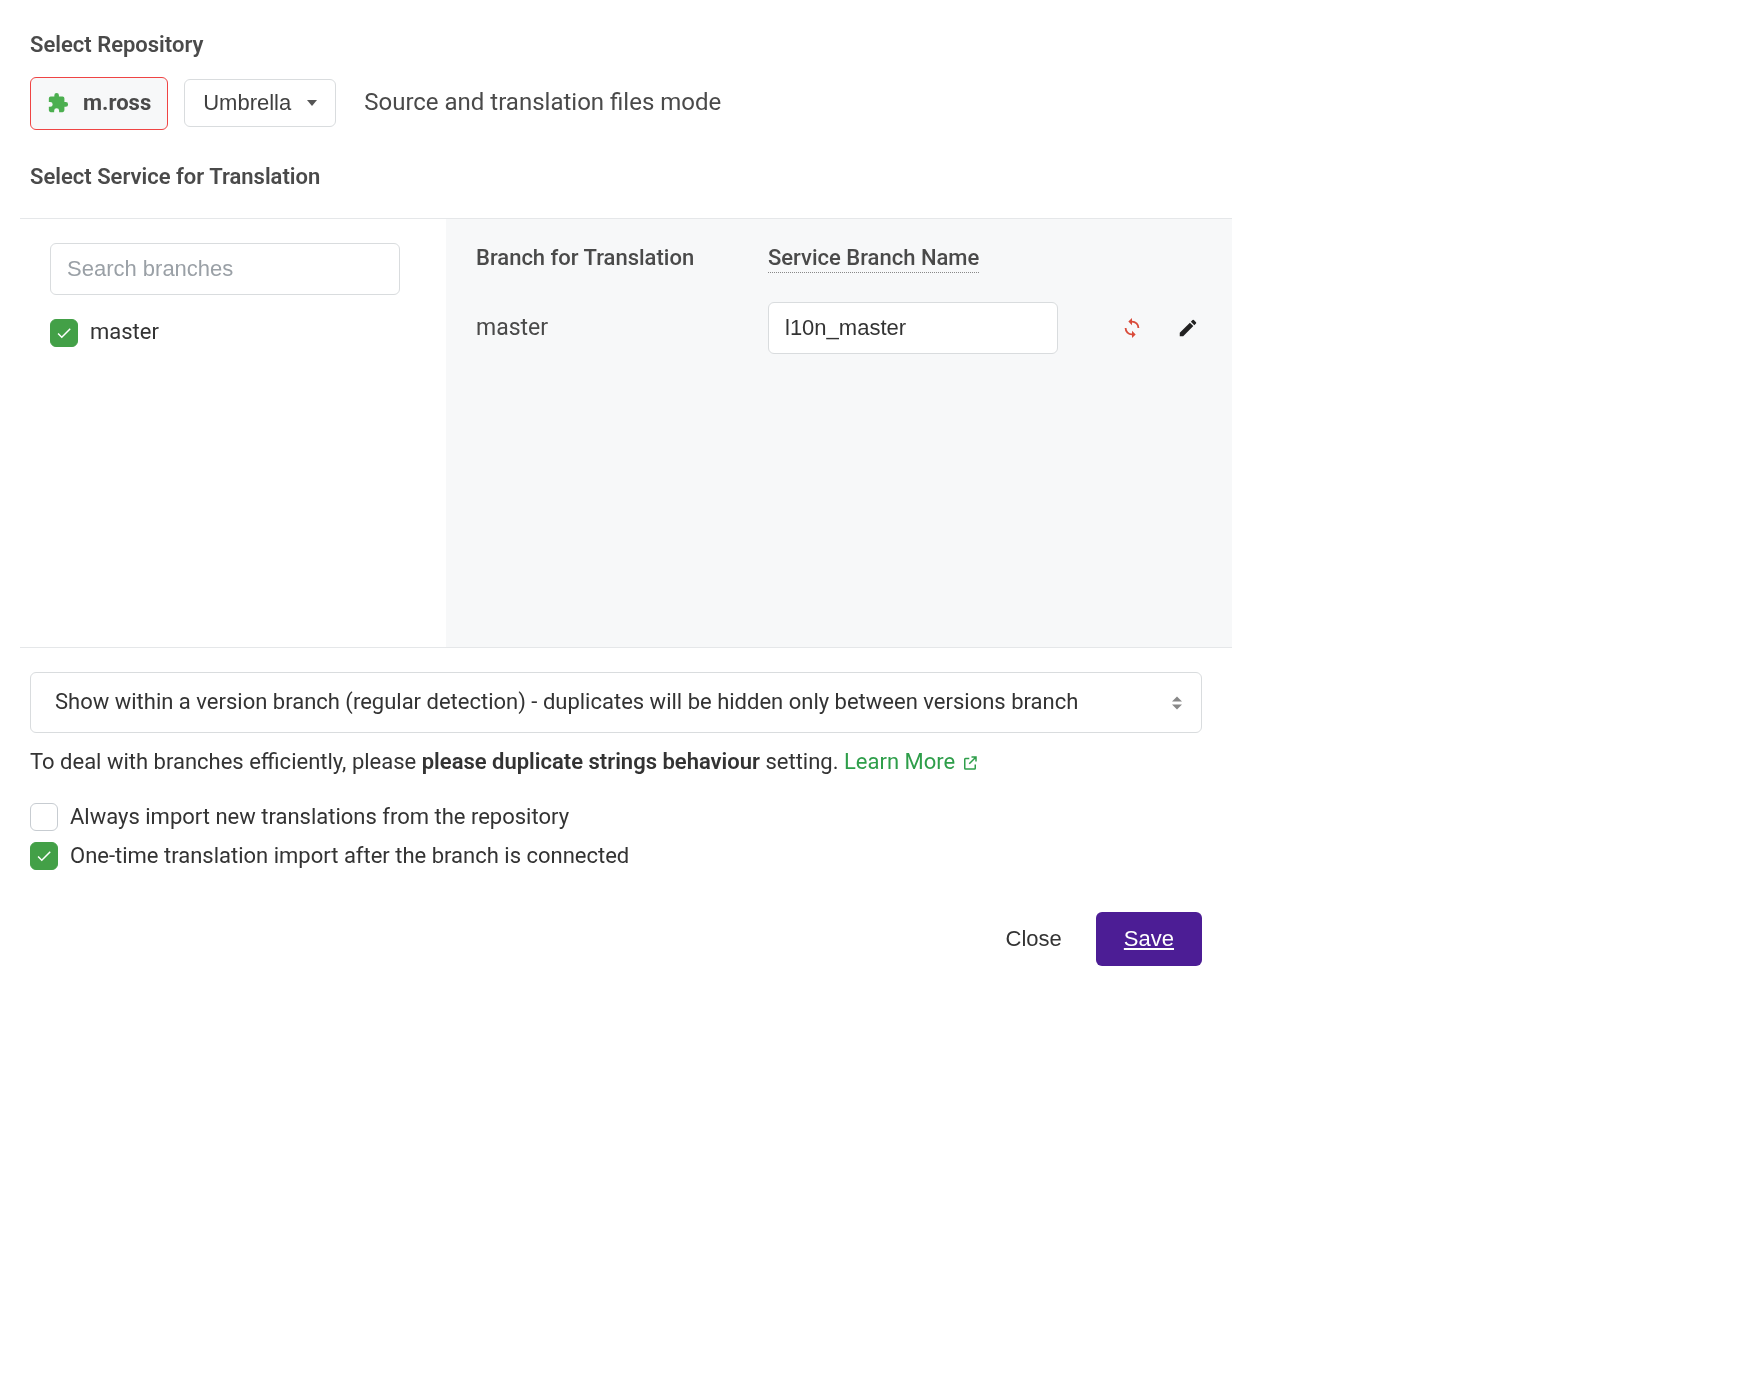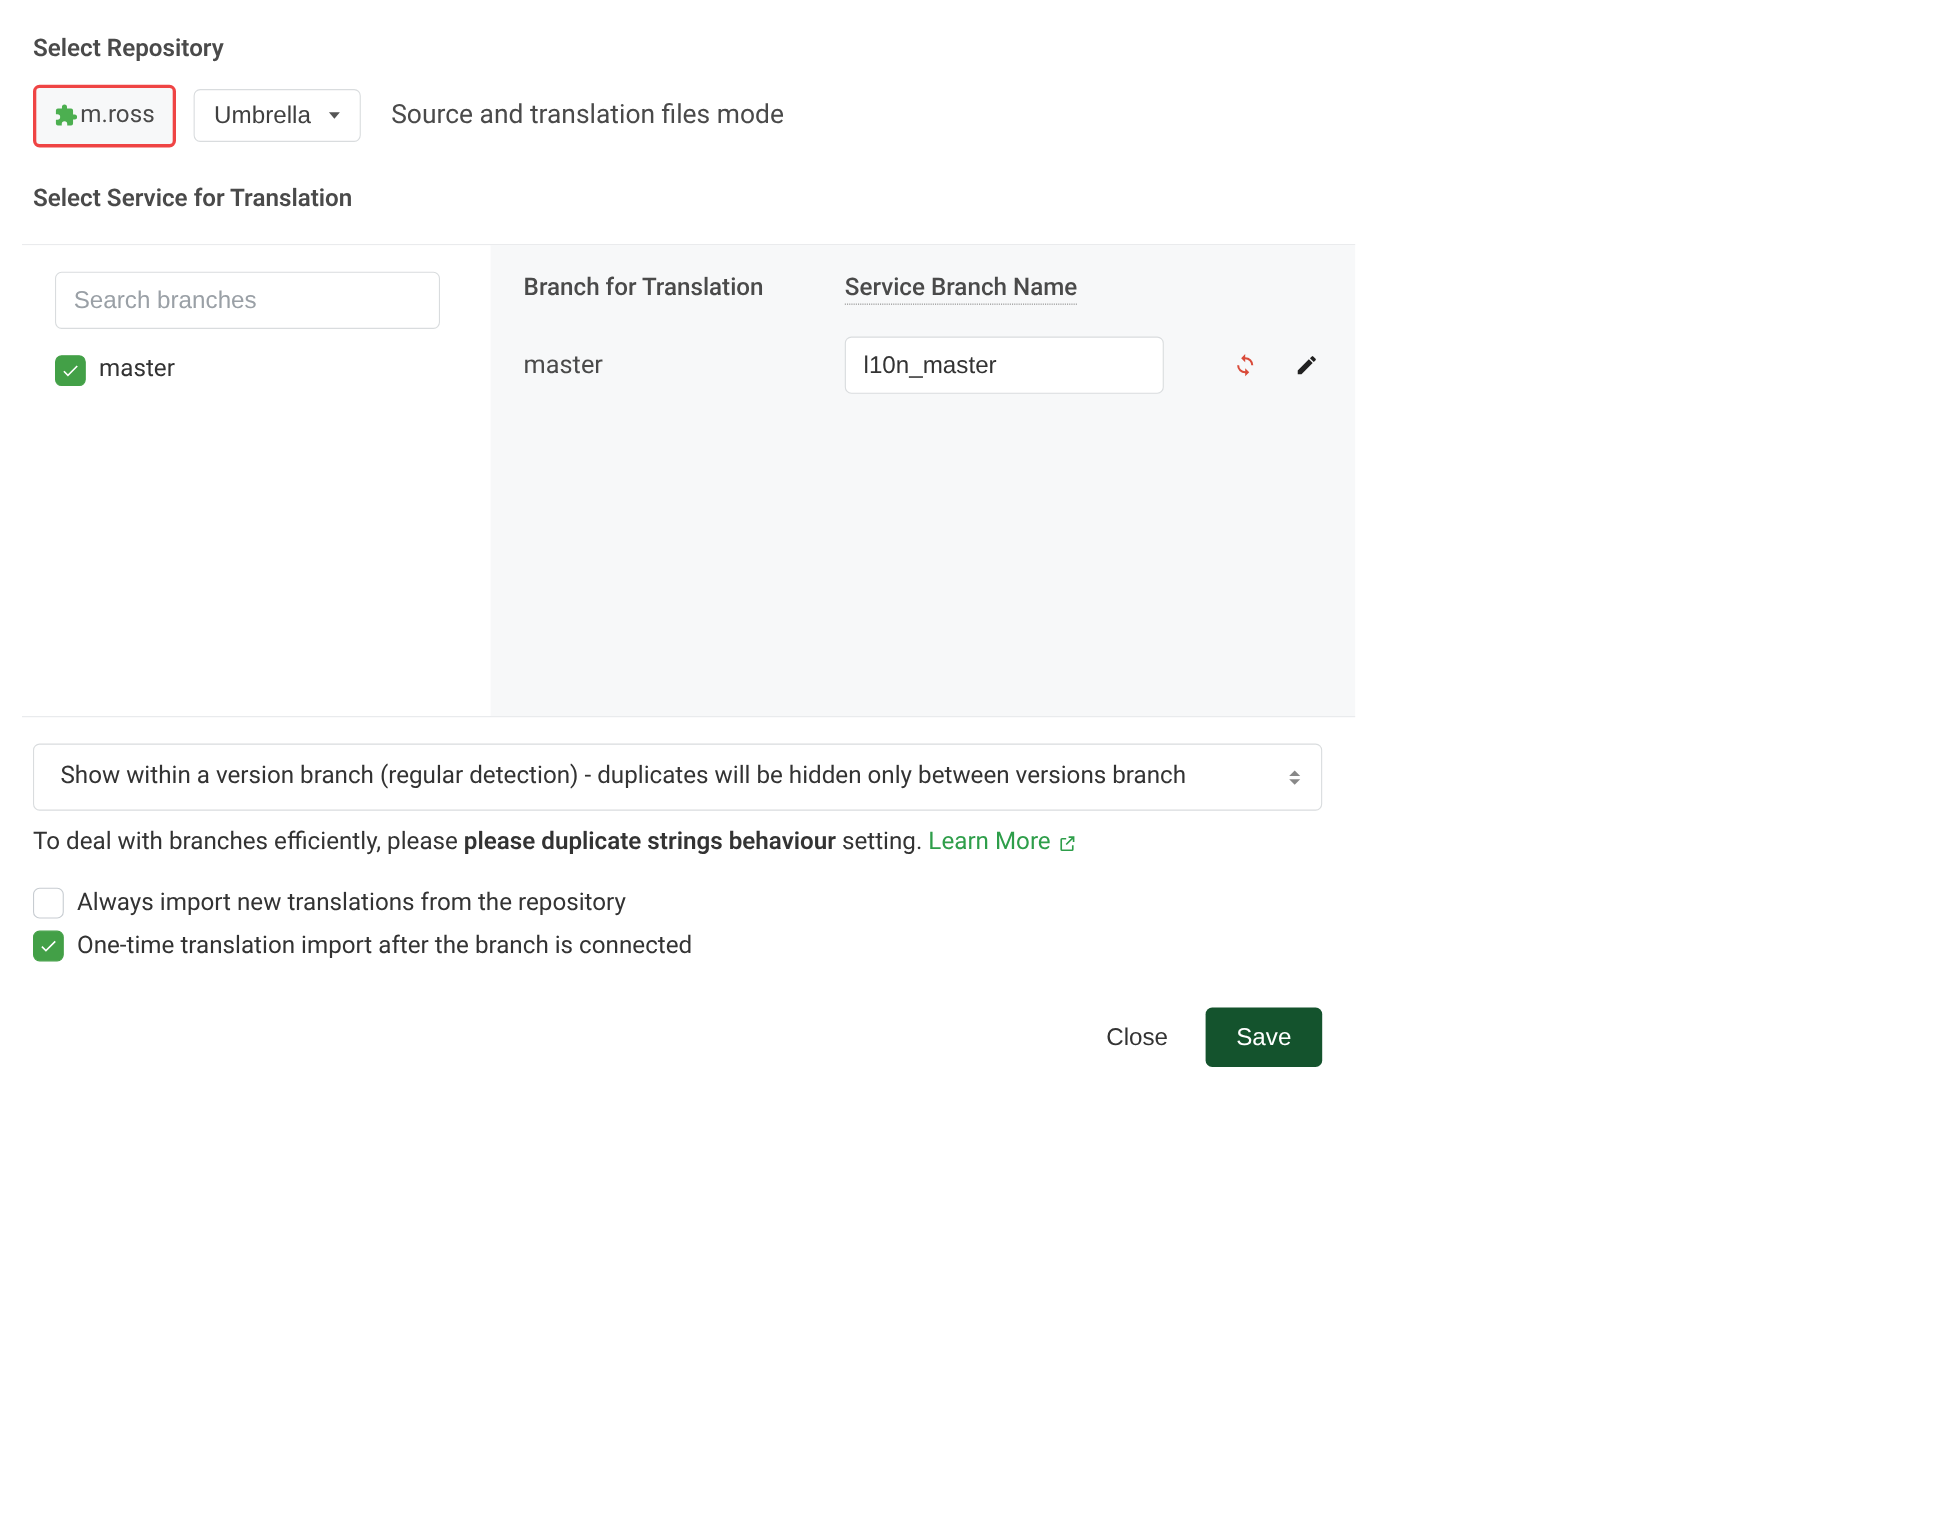--- a/index.html
+++ b/index.html
@@ -20,28 +20,28 @@
   }
   .repo-row {
     display: flex;
     align-items: center;
     gap: 16px;
     margin-bottom: 32px;
   }
   .repo-chip {
     display: inline-flex;
     align-items: center;
-    gap: 2px;
+    gap: 14px;
     padding: 10px 16px;
-    border: 3px solid #ef4444;
+    border: 1px solid #ef4444;
     border-radius: 6px;
     background: #f7f8f9;
     color: #4a4a4a;
     font-size: 22px;
-    font-weight: 400;
+    font-weight: 700;
   }
   .repo-chip .puzzle-icon {
     width: 22px; height: 22px;
     display: inline-flex; align-items: center; justify-content: center;
   }
   .dropdown-btn {
     display: inline-flex;
     align-items: center;
     gap: 16px;
     padding: 10px 18px;
@@ -211,28 +211,29 @@
   }
   .btn-close {
     background: transparent;
     border: none;
     font-size: 22px;
     color: #333;
     cursor: pointer;
     padding: 12px 10px;
   }
   .btn-save {
-    background: #14532d;
+    background: #4c1d95;
     color: #fff;
     border: none;
     border-radius: 6px;
     font-size: 22px;
     font-weight: 500;
     padding: 14px 28px;
     cursor: pointer;
+    text-decoration: underline;
   }
 </style>
 </head>
 <body>
 
 <div class="container">
 
   <div class="top-section">
     <div class="heading">Select Repository</div>
 

